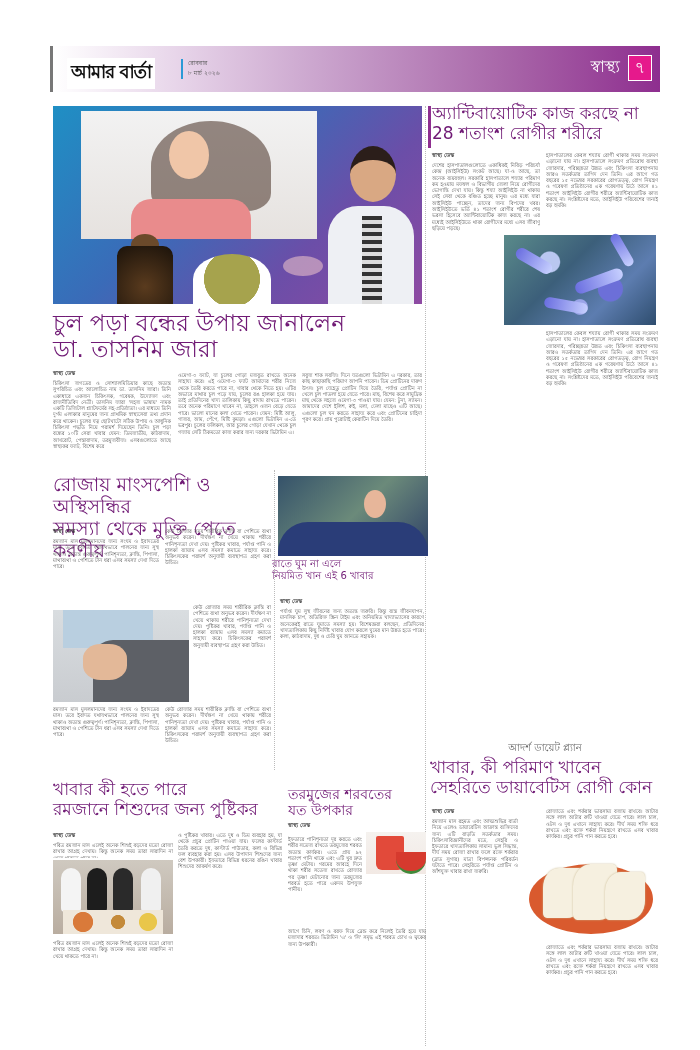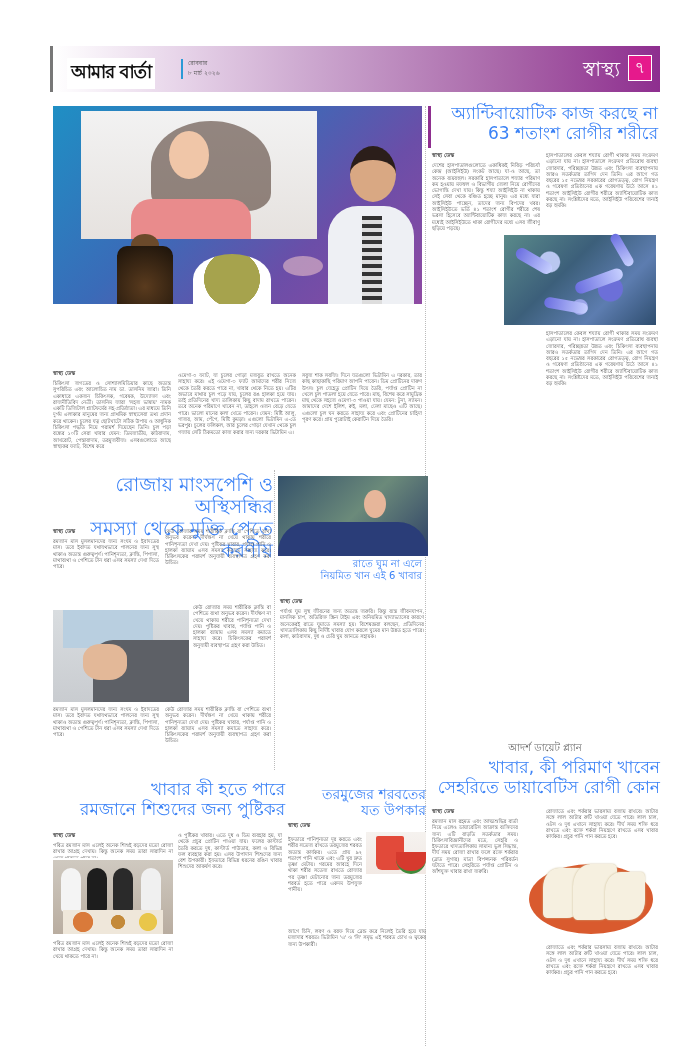--- a/index.html
+++ b/index.html
@@ -3,38 +3,38 @@
 <meta charset="utf-8">
 <style>
 *{box-sizing:border-box;margin:0;padding:0}
 body{width:700px;height:1050px;background:#fff;font-family:"DejaVu Sans",sans-serif;color:#222;position:relative;overflow:hidden}
 .page{position:absolute;left:0;top:0;width:700px;height:1050px}
 .header{position:absolute;left:50px;top:46px;width:610px;height:46px;background:linear-gradient(90deg,#fff 0%,#e8d6ea 20%,#c9a2cc 45%,#a865a8 75%,#8e2e8f 100%);border-left:3px solid #777}
 .logo{position:absolute;left:14px;top:12px;font-size:18px;font-weight:bold;color:#111;background:#fff;padding:0 4px;letter-spacing:-1px}
 .logo-sep{position:absolute;left:128px;top:13px;width:2px;height:20px;background:#2a9ad6}
 .hdr-day{position:absolute;left:135px;top:12px;font-size:6px;color:#555}
 .hdr-date{position:absolute;left:135px;top:22px;font-size:6px;color:#555}
-.section{position:absolute;right:40px;top:8px;font-size:20px;color:#fff}
+.section{position:absolute;right:40px;top:8px;font-size:16px;color:#fff}
 .pageno{position:absolute;right:8px;top:9px;width:24px;height:26px;background:#e6198c;border:1px solid #fff;color:#fff;font-size:16px;text-align:center;line-height:24px}
 .hero{position:absolute;left:53px;top:106px;width:369px;height:198px;background:linear-gradient(135deg,#1f8fc4 0%,#3a6bb8 40%,#6b4ea8 70%,#8e4aa2 100%)}
 .hero-photo{position:absolute;left:28px;top:5px;width:236px;height:128px;background:linear-gradient(180deg,#f2f2f2,#e6e2df)}
 .hero-face{position:absolute;left:88px;top:20px;width:40px;height:48px;border-radius:50%;background:#f0c6a8}
 .hero-hair{position:absolute;left:70px;top:10px;width:120px;height:90px;border-radius:50% 50% 20% 20%;background:rgba(70,45,35,.55)}
 .hero-shirt{position:absolute;left:50px;top:88px;width:120px;height:40px;background:#e98b8c;border-radius:20px 20px 0 0}
 .hero-doc{position:absolute;right:8px;top:40px;width:86px;height:158px}
 .doc-head{position:absolute;left:22px;top:0;width:46px;height:56px;border-radius:50%;background:#d9a883;border-top:14px solid #2b1e1a}
 .doc-coat{position:absolute;left:0;top:60px;width:86px;height:98px;background:#eef0f4;border-radius:30px 30px 0 0}
 .doc-shirt{position:absolute;left:34px;top:70px;width:20px;height:88px;background:repeating-linear-gradient(180deg,#333 0 4px,#ddd 4px 8px)}
 .hero-oil{position:absolute;left:64px;top:140px;width:56px;height:58px;background:radial-gradient(circle at 50% 70%,#5a3b1e,#1a120a);border-radius:10px 10px 0 0}
 .hero-cap{position:absolute;left:78px;top:128px;width:28px;height:22px;border-radius:50%;background:#6b4a2b}
 .hero-bowl{position:absolute;left:140px;top:148px;width:78px;height:50px;border-radius:50% 50% 0 0;background:radial-gradient(circle,#a6a34d 0 60%,#fff 61%)}
 .hero-hand{position:absolute;left:230px;top:150px;width:40px;height:20px;border-radius:50%;background:rgba(230,190,200,.6)}
 .byline{position:absolute;font-size:5.5px;color:#333;font-weight:bold}
 .text{position:absolute;font-size:5px;line-height:6.3px;color:#555;text-align:justify;overflow:hidden}
-.h1{position:absolute;text-align:right;color:#3b82f6;font-weight:normal;line-height:1.15}
+.h1{position:absolute;text-align:left;color:#701a75;font-weight:normal;line-height:1.15}
 .vline{position:absolute;width:0;border-left:1px dotted #bbb}
 .anti-bar{position:absolute;left:428px;top:106px;width:3px;height:42px;background:#8e2e8f}
 .bact{position:absolute;left:504px;top:235px;width:152px;height:90px;background:radial-gradient(circle at 30% 30%,#b9c7f0 0 8%,transparent 9%),radial-gradient(circle at 70% 60%,#6c6fd8 0 10%,transparent 11%),radial-gradient(circle at 50% 80%,#9aa4e8 0 7%,transparent 8%),linear-gradient(135deg,#5a8a8a,#3c5f7a 40%,#5d7db0 70%,#2e4d6e)}
 .bact-rod{position:absolute;border-radius:8px;background:linear-gradient(90deg,#6a6ee0,#c7d0ff)}
 .sleep{position:absolute;left:278px;top:476px;width:150px;height:80px;background:linear-gradient(135deg,#35526a,#6b8a7a 50%,#2d3f66)}
 .sleep-head{position:absolute;left:86px;top:14px;width:22px;height:28px;border-radius:50%;background:#e7b69a}
 .sleep-blanket{position:absolute;left:0;top:46px;width:150px;height:34px;background:#2a3d78;border-radius:30px 30px 0 0}
 .knee{position:absolute;left:53px;top:610px;width:136px;height:92px;background:linear-gradient(180deg,#d9dde0,#c9ccd0)}
 .knee-shirt{position:absolute;left:10px;top:0;width:90px;height:38px;background:#b9cfe0}
 .knee-leg{position:absolute;left:40px;top:30px;width:96px;height:62px;background:#5d6066;border-radius:20px 0 0 0}
@@ -76,29 +76,33 @@
     <div class="hero-cap"></div>
     <div class="hero-oil"></div>
     <div class="hero-bowl"></div>
     <div class="hero-hand"></div>
     <div class="hero-doc">
       <div class="doc-coat"></div>
       <div class="doc-shirt"></div>
       <div class="doc-head"></div>
     </div>
   </div>
+  <div class="h1" style="left:53px;top:310px;width:369px;font-size:23px">
+    <div>চুল পড়া বন্ধের উপায় জানালেন</div>
+    <div>ডা. তাসনিম জারা</div>
+  </div>
   <div class="byline" style="left:53px;top:370px">স্বাস্থ্য ডেস্ক</div>
   <div class="text" style="left:53px;top:380px;width:118px;height:92px">চিকিৎসা জগতের ও সোশ্যালমিডিয়ার কাছে অত্যন্ত সুপরিচিত এবং আলোচিত নাম ডা. তাসনিম জারা। তিনি একাধারে একজন চিকিৎসক, গবেষক, উদ্যোক্তা এবং রাজনীতিবিদ নেত্রী। তাসনিম জারা 'সহজ ভাষায়' নামক একটি ডিজিটাল প্ল্যাটফর্মের সহ-প্রতিষ্ঠাতা। এর মাধ্যমে তিনি দুর্গম এলাকার মানুষের জন্য প্রাথমিক স্বাস্থ্যসেবা তথ্য প্রদান করে থাকেন। চুলের যত্ন ছোটখাটো সঠিক উপায় ও আধুনিক চিকিৎসা পদ্ধতি নিয়ে পরামর্শ দিয়েছেন তিনি। চুল পড়া বন্ধের ১০টি সেরা খাবার যেমন: ডিমজাতীয়, কাঠবাদাম, আখরোট, পেস্তাবাদাম, তরমুজবীজ। এসবগুলোতে আছে স্বাস্থ্যকর ফ্যাট, বিশেষ করে</div>
   <div class="text" style="left:178px;top:372px;width:118px;height:100px">ওমেগা-৩ ফ্যাট, যা চুলের গোড়া মজবুত রাখতে অনেক সাহায্য করে। এই ওমেগা-৩ ফ্যাট আমাদের শরীর নিজে থেকে তৈরি করতে পারে না, খাবার থেকে নিতে হয়। এটির অভাবে মাথার চুল পড়ে যায়, চুলের রঙ হালকা হয়ে যায়। তাই প্রতিদিনের খাদ্য তালিকায় কিছু বাদাম রাখতে পারেন। তবে অনেক পরিমাণে খাবেন না, তাহলে ওজন বেড়ে যেতে পারে। ভালো মানের কলা খেতে পারেন। যেমন: মিষ্টি আলু, গাজর, আম, পেঁপে, মিষ্টি কুমড়া। এগুলো ভিটামিন এ-তে ভরপুর। চুলের ফলিকল, আর চুলের গোড়া যেখান থেকে চুল গজায় সেটি ঠিকমতো কাজ করার জন্য দরকার ভিটামিন এ।</div>
   <div class="text" style="left:302px;top:372px;width:120px;height:100px">সবুজ শাক সবজি। দিনে যতগুলো ভিটামিন এ দরকার, তার কাছ কাছাকাছি পরিমাণ আপনি পাবেন। ডিম প্রোটিনের দারুণ উৎস। চুল যেহেতু প্রোটিন দিয়ে তৈরি, পর্যাপ্ত প্রোটিন না খেলে চুল পাতলা হয়ে যেতে পারে। মাছ, বিশেষ করে সামুদ্রিক মাছ থেকে সহজে ওমেগা-৩ পাওয়া যায়। যেমন: টুনা, স্যামন। আমাদের দেশে ইলিশ, রুই, মলা, ঢেলা মাছেও এটি আছে। এগুলো চুল ঘন করতে সাহায্য করে এবং প্রোটিনের চাহিদা পূরণ করে। প্রায় পুরোটাই কেরাটিন দিয়ে তৈরি।</div>
 
   <div class="anti-bar"></div>
   <div class="h1" style="left:432px;top:104px;width:226px;font-size:17px">
     <div>অ্যান্টিবায়োটিক কাজ করছে না</div>
-    <div>63 শতাংশ রোগীর শরীরে</div>
+    <div>28 শতাংশ রোগীর শরীরে</div>
   </div>
   <div class="byline" style="left:432px;top:152px">স্বাস্থ্য ডেস্ক</div>
   <div class="text" style="left:432px;top:162px;width:108px;height:570px">দেশের হাসপাতালগুলোতে একাধিকই নিবিড় পরিচর্যা কেন্দ্র (আইসিইউ) সংকট আছে। যা-ও আছে, তা অনেক ব্যয়বহুল। সরকারি হাসপাতালে শয্যার পরিমাণ কম হওয়ায় মফস্বল ও বিভাগীয় জেলা নিয়ে রোগীদের ভোগান্তি দেখা যায়। কিন্তু শয্যা আইসিইউ না থাকায় সেই সেবা থেকে বঞ্চিত হচ্ছে মানুষ। এর মধ্যে যারা আইসিইউ পাচ্ছেন, তাদের জন্য বিপদের খবর। আইসিইউতে ভর্তি ৪১ শতাংশ রোগীর শরীরে শেষ ভরসা হিসেবে অ্যান্টিবায়োটিক কাজ করছে না। এর মধ্যেই আইসিইউতে থাকা রোগীদের মধ্যে এসব জীবাণু ছড়িয়ে পড়ছে।</div>
   <div class="text" style="left:546px;top:152px;width:112px;height:80px">হাসপাতালের কেবল শয্যায় রোগী থাকার সময় সংক্রমণ এড়ানো যায় না। হাসপাতালে সংক্রমণ প্রতিরোধ ব্যবস্থা জোরদার, পরিচ্ছন্নতা উন্নত এবং চিকিৎসা ব্যবস্থাপনায় আরও সতর্কতার তাগিদ দেন তিনি। এর আগে গত বছরের ১৫ নভেম্বর সরকারের রোগতত্ত্ব, রোগ নিয়ন্ত্রণ ও গবেষণা প্রতিষ্ঠানের এক গবেষণায় উঠে আসে ৪১ শতাংশ আইসিইউ রোগীর শরীরে অ্যান্টিবায়োটিক কাজ করছে না। সংশ্লিষ্টদের মতে, আইসিইউ পরিবেশের জন্যই বড় হুমকি।</div>
   <div class="text" style="left:546px;top:330px;width:112px;height:400px">হাসপাতালের কেবল শয্যায় রোগী থাকার সময় সংক্রমণ এড়ানো যায় না। হাসপাতালে সংক্রমণ প্রতিরোধ ব্যবস্থা জোরদার, পরিচ্ছন্নতা উন্নত এবং চিকিৎসা ব্যবস্থাপনায় আরও সতর্কতার তাগিদ দেন তিনি। এর আগে গত বছরের ১৫ নভেম্বর সরকারের রোগতত্ত্ব, রোগ নিয়ন্ত্রণ ও গবেষণা প্রতিষ্ঠানের এক গবেষণায় উঠে আসে ৪১ শতাংশ আইসিইউ রোগীর শরীরে অ্যান্টিবায়োটিক কাজ করছে না। সংশ্লিষ্টদের মতে, আইসিইউ পরিবেশের জন্যই বড় হুমকি।</div>
   <div class="bact">
     <div class="bact-rod" style="left:10px;top:20px;width:40px;height:12px;transform:rotate(30deg)"></div>
     <div class="bact-rod" style="left:70px;top:40px;width:50px;height:12px;transform:rotate(-20deg)"></div>
     <div class="bact-rod" style="left:100px;top:10px;width:36px;height:10px;transform:rotate(60deg)"></div>
     <div class="bact-rod" style="left:40px;top:65px;width:44px;height:11px;transform:rotate(10deg)"></div>

